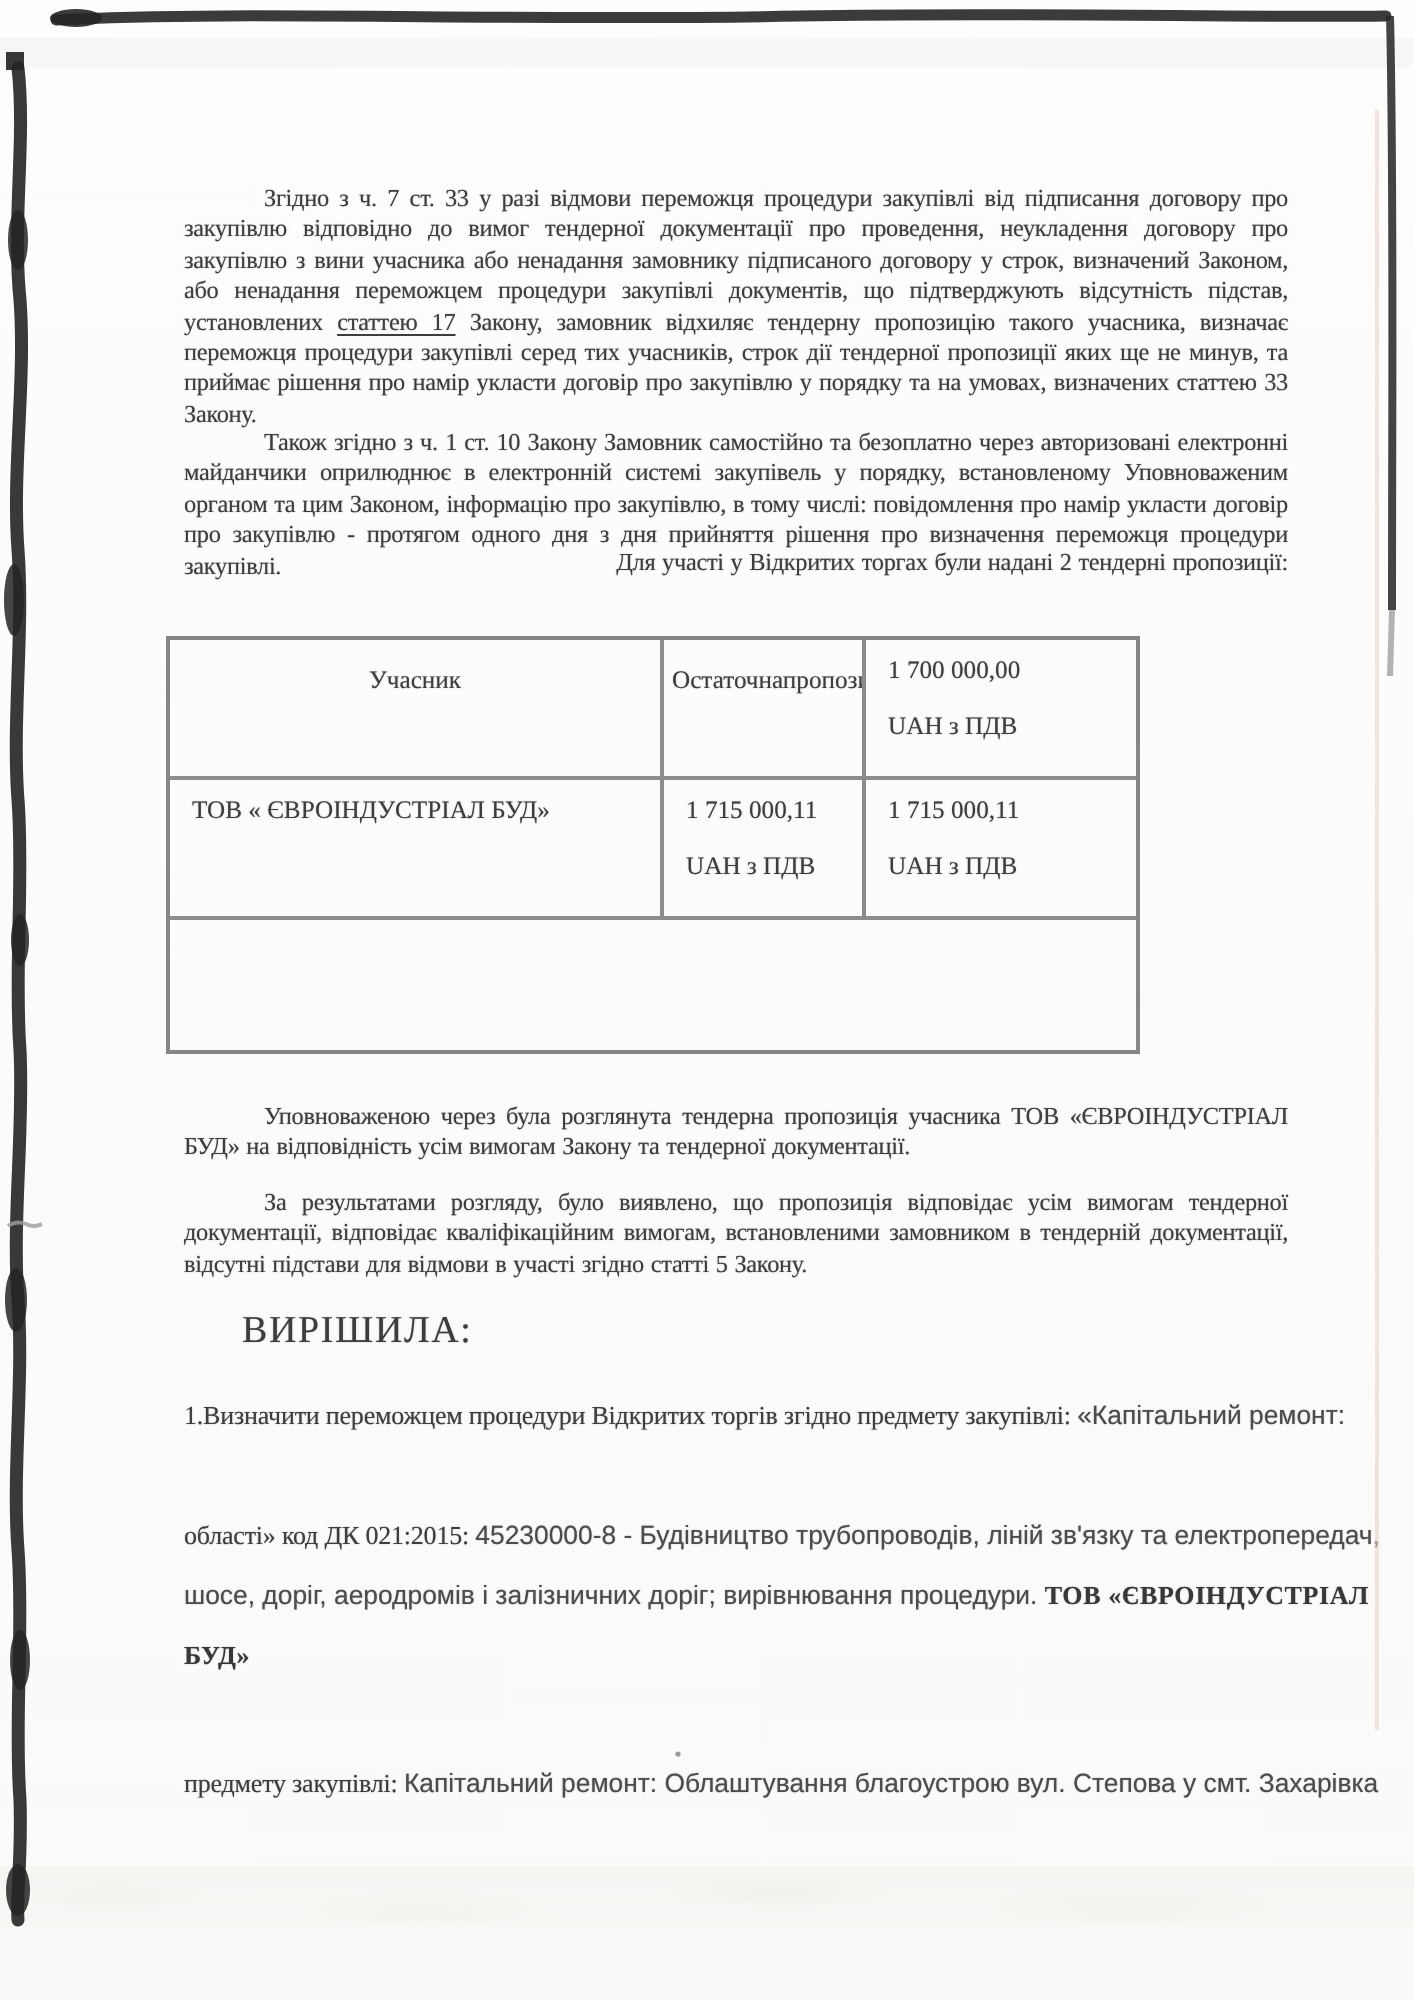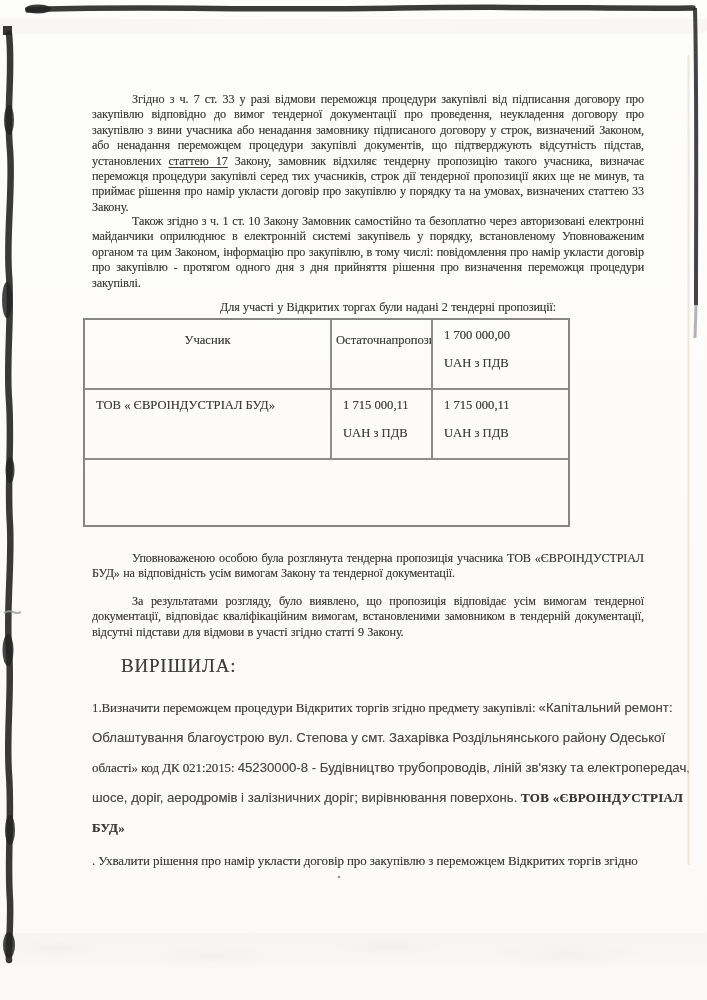--- a/index.html
+++ b/index.html
@@ -10,21 +10,21 @@
   }
   .txt{ text-shadow:0 0 .6px rgba(70,70,70,.55); }
   .para{
     position:absolute;left:92px;width:552px;margin:0;
     text-align:justify;font-size:12.2px;line-height:15.4px;
     letter-spacing:-0.15px;word-spacing:.5px;
   }
   .indent{ text-indent:40px; }
   .p1{ top:65px;margin-top:27px; }
   .p2{ top:214px; }
-  .p3{ top:300px; text-align:center; }
+  .p3{ top:274px; text-align:right; }
   .p4{ top:551px; }
   .p5{ top:594px; }
   .res-heading{
     position:absolute;left:121px;top:655px;font-size:19px;letter-spacing:.8px;
   }
   
   .dline{
     position:absolute;left:92px;white-space:nowrap;font-size:13px;letter-spacing:-0.1px;
   }
   .d1l1{ top:700px; } .d1l2{ top:730px; } .d1l3{ top:760px; }
@@ -92,32 +92,31 @@
     <div class="cell txt">
       <div>1 715 000,11</div>
       <div class="ln2">UAH з ПДВ</div>
     </div>
     <div class="cell txt">
       <div>1 715 000,11</div>
       <div class="ln2">UAH з ПДВ</div>
     </div>
   </div>
 
-  <p class="para indent p4 txt"><span>Уповноваженою особою була розглянута тендерна пропозиція учасника ТОВ «ЄВРОІНДУСТРІАЛ БУД» на відповідність усім вимогам Закону та тендерної документації.</span></p>
+  <p class="para indent p4 txt"><span>Уповноваженою через була розглянута тендерна пропозиція учасника ТОВ «ЄВРОІНДУСТРІАЛ БУД» на відповідність усім вимогам Закону та тендерної документації.</span></p>
 
-  <p class="para indent p5 txt"><span>За результатами розгляду, було виявлено, що пропозиція відповідає усім вимогам тендерної документації, відповідає кваліфікаційним вимогам, встановленими замовником в тендерній документації, відсутні підстави для відмови в участі згідно статті 9 Закону.</span></p>
+  <p class="para indent p5 txt"><span>За результатами розгляду, було виявлено, що пропозиція відповідає усім вимогам тендерної документації, відповідає кваліфікаційним вимогам, встановленими замовником в тендерній документації, відсутні підстави для відмови в участі згідно статті 5 Закону.</span></p>
 
   <div class="res-heading txt">ВИРІШИЛА:</div>
 
   <div class="dline d1l1 txt"><span>1.Визначити переможцем процедури Відкритих торгів згідно предмету закупівлі: </span><span class="s-sans">«Капітальний ремонт:</span></div>
-  <div class="dline d1l2 txt"><span class="s-sans">Облаштування благоустрою вул. Степова у смт. Захарівка Роздільнянського району Одеської</span></div>
   <div class="dline d1l3 txt"><span>області» код ДК 021:2015: </span><span class="s-sans">45230000-8 - Будівництво трубопроводів, ліній зв'язку та електропередач,</span></div>
-  <div class="dline d1l4 txt"><span class="s-sans">шосе, доріг, аеродромів і залізничних доріг; вирівнювання поверхонь. </span><span class="s-b">ТОВ «ЄВРОІНДУСТРІАЛ</span></div>
+  <div class="dline d1l4 txt"><span class="s-sans">шосе, доріг, аеродромів і залізничних доріг; вирівнювання процедури. </span><span class="s-b">ТОВ «ЄВРОІНДУСТРІАЛ</span></div>
   <div class="dline d1l5 txt"><span class="s-b">БУД»</span></div>
-  <div class="dline d2l1 txt"><span>. Ухвалити рішення про намір укласти договір про закупівлю з переможцем Відкритих торгів згідно</span></div>
+  <div class="dline d2l2 txt"><span>предмету закупівлі: </span><span class="s-sans">Капітальний ремонт: Облаштування благоустрою вул. Степова у смт. Захарівка</span></div>
 
   <svg class="artifacts" width="707" height="1000" viewBox="0 0 707 1000">
 
     <rect x="3" y="26" width="9" height="9" fill="#212121" opacity="0.9"></rect>
 
     <path d="M9,34 C13,70 6,110 10,150 C13,190 6,235 9,275 C12,315 6,360 9,400 C12,440 7,485 10,525 C12,565 6,610 9,650 C12,690 6,735 9,775 C12,815 7,860 10,900 C11,930 8,948 9,960" stroke="#242424" stroke-width="6.5" fill="none" stroke-linecap="round" opacity="0.9"></path>
     <ellipse cx="9" cy="120" rx="5" ry="15" fill="#242424" opacity="0.85"></ellipse>
     <ellipse cx="7" cy="300" rx="5" ry="18" fill="#242424" opacity="0.85"></ellipse>
     <ellipse cx="10" cy="470" rx="4.5" ry="13" fill="#242424" opacity="0.85"></ellipse>
     <ellipse cx="8" cy="650" rx="5.5" ry="16" fill="#242424" opacity="0.85"></ellipse>

